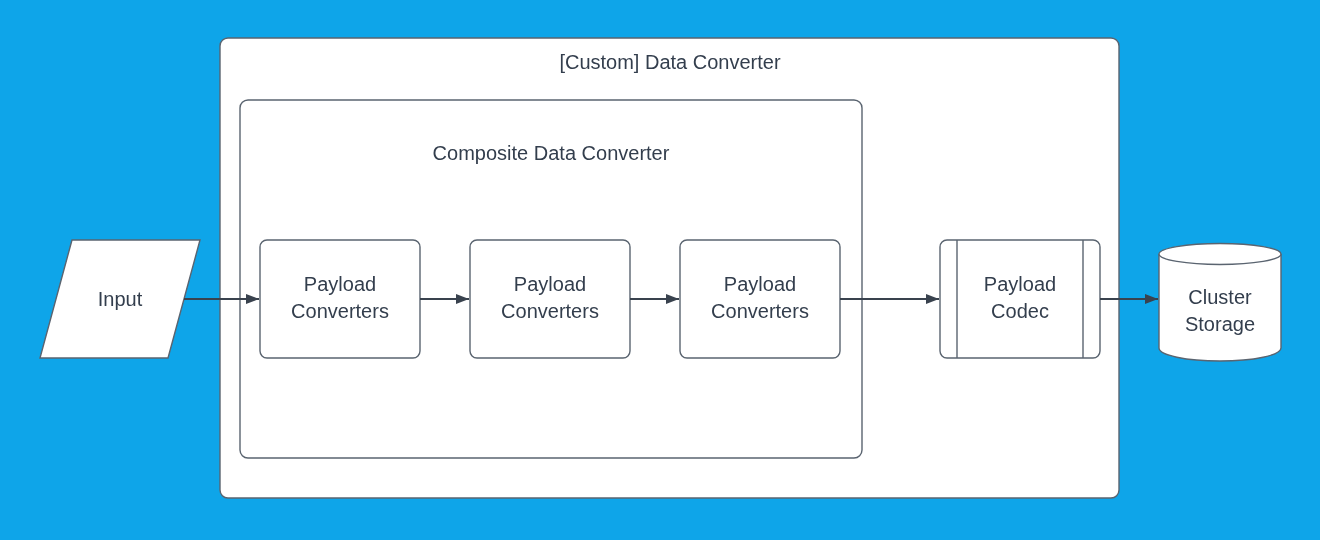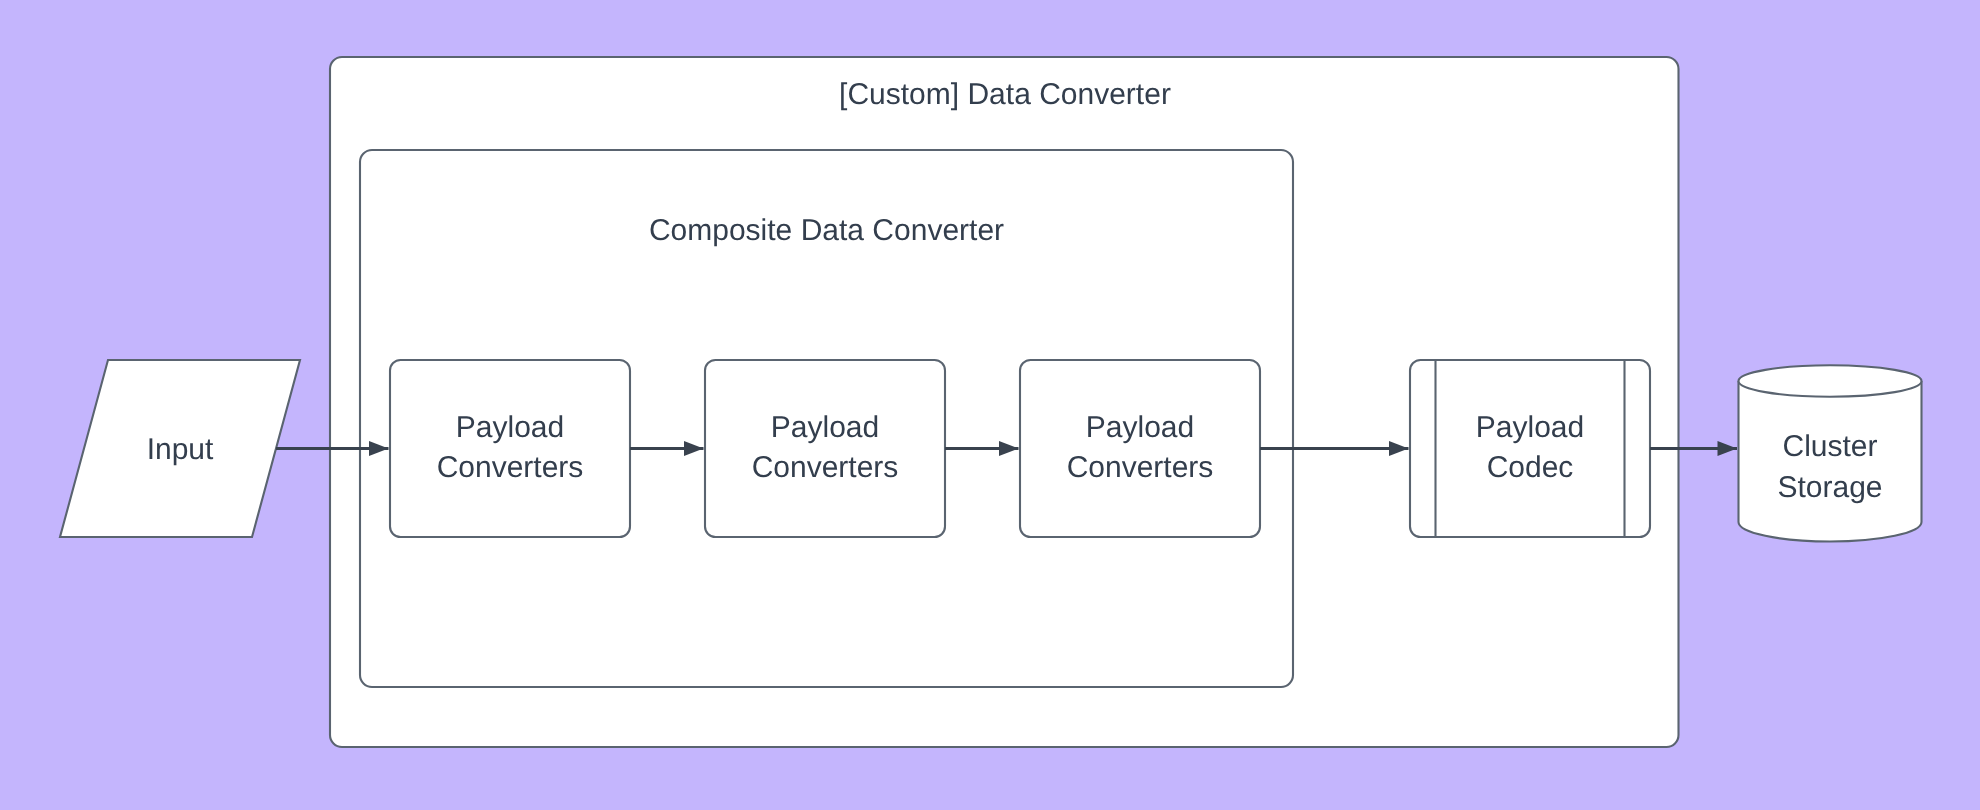--- a/index.html
+++ b/index.html
@@ -4,21 +4,21 @@
 <style>
   html, body {
     margin: 0;
     padding: 0;
     background: #ffffff;
   }
   .canvas {
     position: relative;
     width: 1320px;
     height: 540px;
-    background: #c4b5fd;
+    background: #0ea5e9;
     overflow: hidden;
   }
   svg { display: block; }
   .container-box {
     fill: #ffffff;
     stroke: #5a6470;
     stroke-width: 1.4;
   }
   .shape {
     fill: #ffffff;

